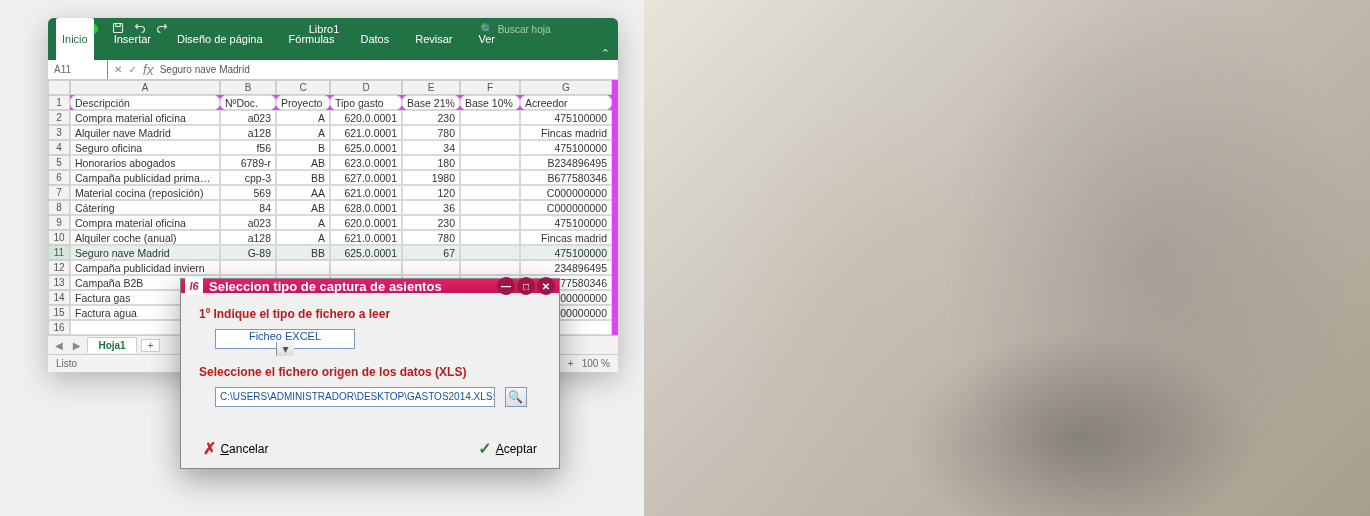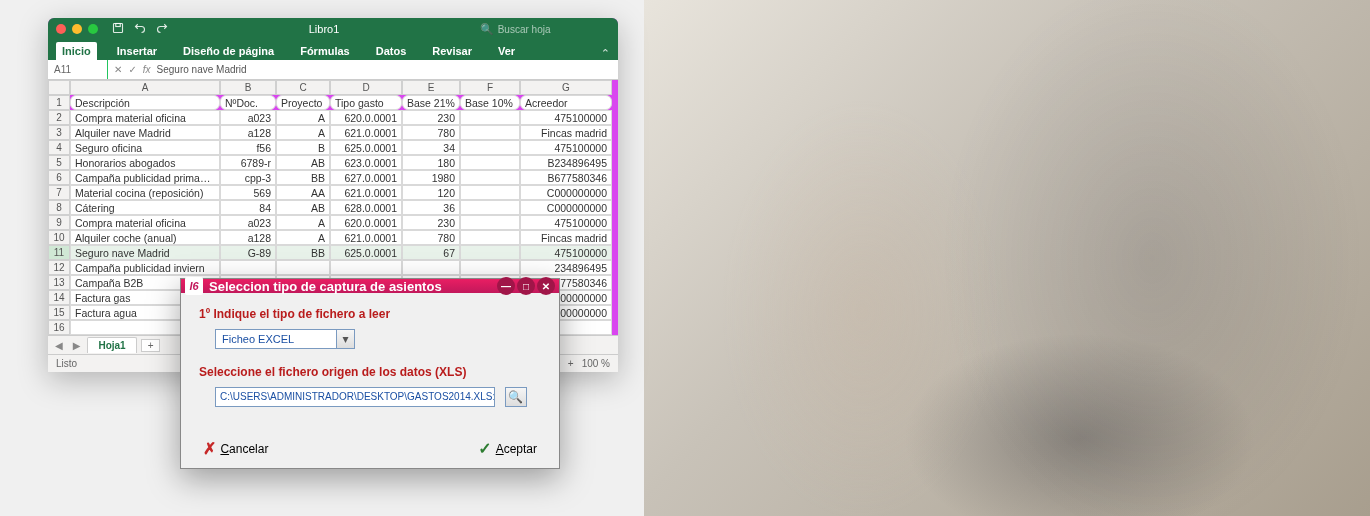--- a/index.html
+++ b/index.html
@@ -62,34 +62,34 @@
 .excel-ribbon {
   background: #217346;
   color: #fff;
   display: flex;
   padding: 0 8px;
   height: 20px;
   align-items: flex-end;
   gap: 14px;
   font-size: 11px;
 }
-.ribbon-tab { padding: 3px 6px; cursor: default; border-radius: 2px 2px 0 0; font-weight: bold; }
+.ribbon-tab { padding: 15px 6px; cursor: default; border-radius: 2px 2px 0 0; }
 .ribbon-tab.active { background: #fff; color: #217346; }
 .ribbon-chevron { margin-left: auto; color: rgba(255,255,255,0.8); }
 .formula-bar {
   display: flex;
   align-items: center;
   height: 20px;
   border-bottom: 1px solid #ccc;
   background: #fff;
   font-size: 10px;
 }
 .name-box { width: 60px; padding: 0 6px; border-right: 1px solid #22c55e; height: 100%; display: flex; align-items: center; color: #666; }
 .fx-area { display: flex; align-items: center; gap: 6px; padding: 0 6px; flex: 1; }
-.fx-icon { color: #888; font-style: italic; font-size: 10px; }
+.fx-icon { color: #888; font-style: italic; font-size: 14px; }
 .fx-content { color: #555; }
 
 .grid {
   display: grid;
   grid-template-columns: 22px 150px 56px 54px 72px 58px 60px 92px;
   font-size: 10.5px;
   color: #333;
 }
 .col-head, .row-head {
   background: #f3f2f1;
@@ -172,21 +172,21 @@
 .dialog-title-text { flex: 1; }
 .dialog-win-btns { display: flex; gap: 2px; }
 .dialog-win-btn {
   width: 18px; height: 18px; border-radius: 50%; background: #a01548; color: #fff;
   display: flex; align-items: center; justify-content: center; font-size: 10px; cursor: default;
 }
 .dialog-body { padding: 14px 18px 10px 18px; }
 .dialog-label { font-weight: bold; margin-bottom: 8px; color: #b91c1c; }
 .dialog-select {
   display: inline-flex; align-items: center; border: 1px solid #7a9ac0;
-  background: #fff; height: 20px; width: 140px; margin-left: 16px; margin-bottom: 16px;
+  background: #fff; height: 20px; width: 140px; margin-left: 16px; margin-bottom: 16px; flex-direction: column;
 }
 .dialog-select-val { flex: 1; padding: 0 6px; color: #1a4fa3; font-size: 11px; }
 .dialog-select-btn {
   width: 18px; height: 100%; border-left: 1px solid #7a9ac0; background: linear-gradient(#f6f6f6,#ddd);
   display: flex; align-items: center; justify-content: center; color: #555;
 }
 .dialog-path-row { display: flex; gap: 10px; margin-left: 16px; margin-bottom: 32px; align-items: center; }
 .dialog-path {
   border: 1px solid #7a9ac0; background: #fff; height: 20px; width: 280px;
   padding: 0 4px; color: #1a4fa3; font-size: 10px; line-height: 18px; overflow: hidden; white-space: nowrap;

